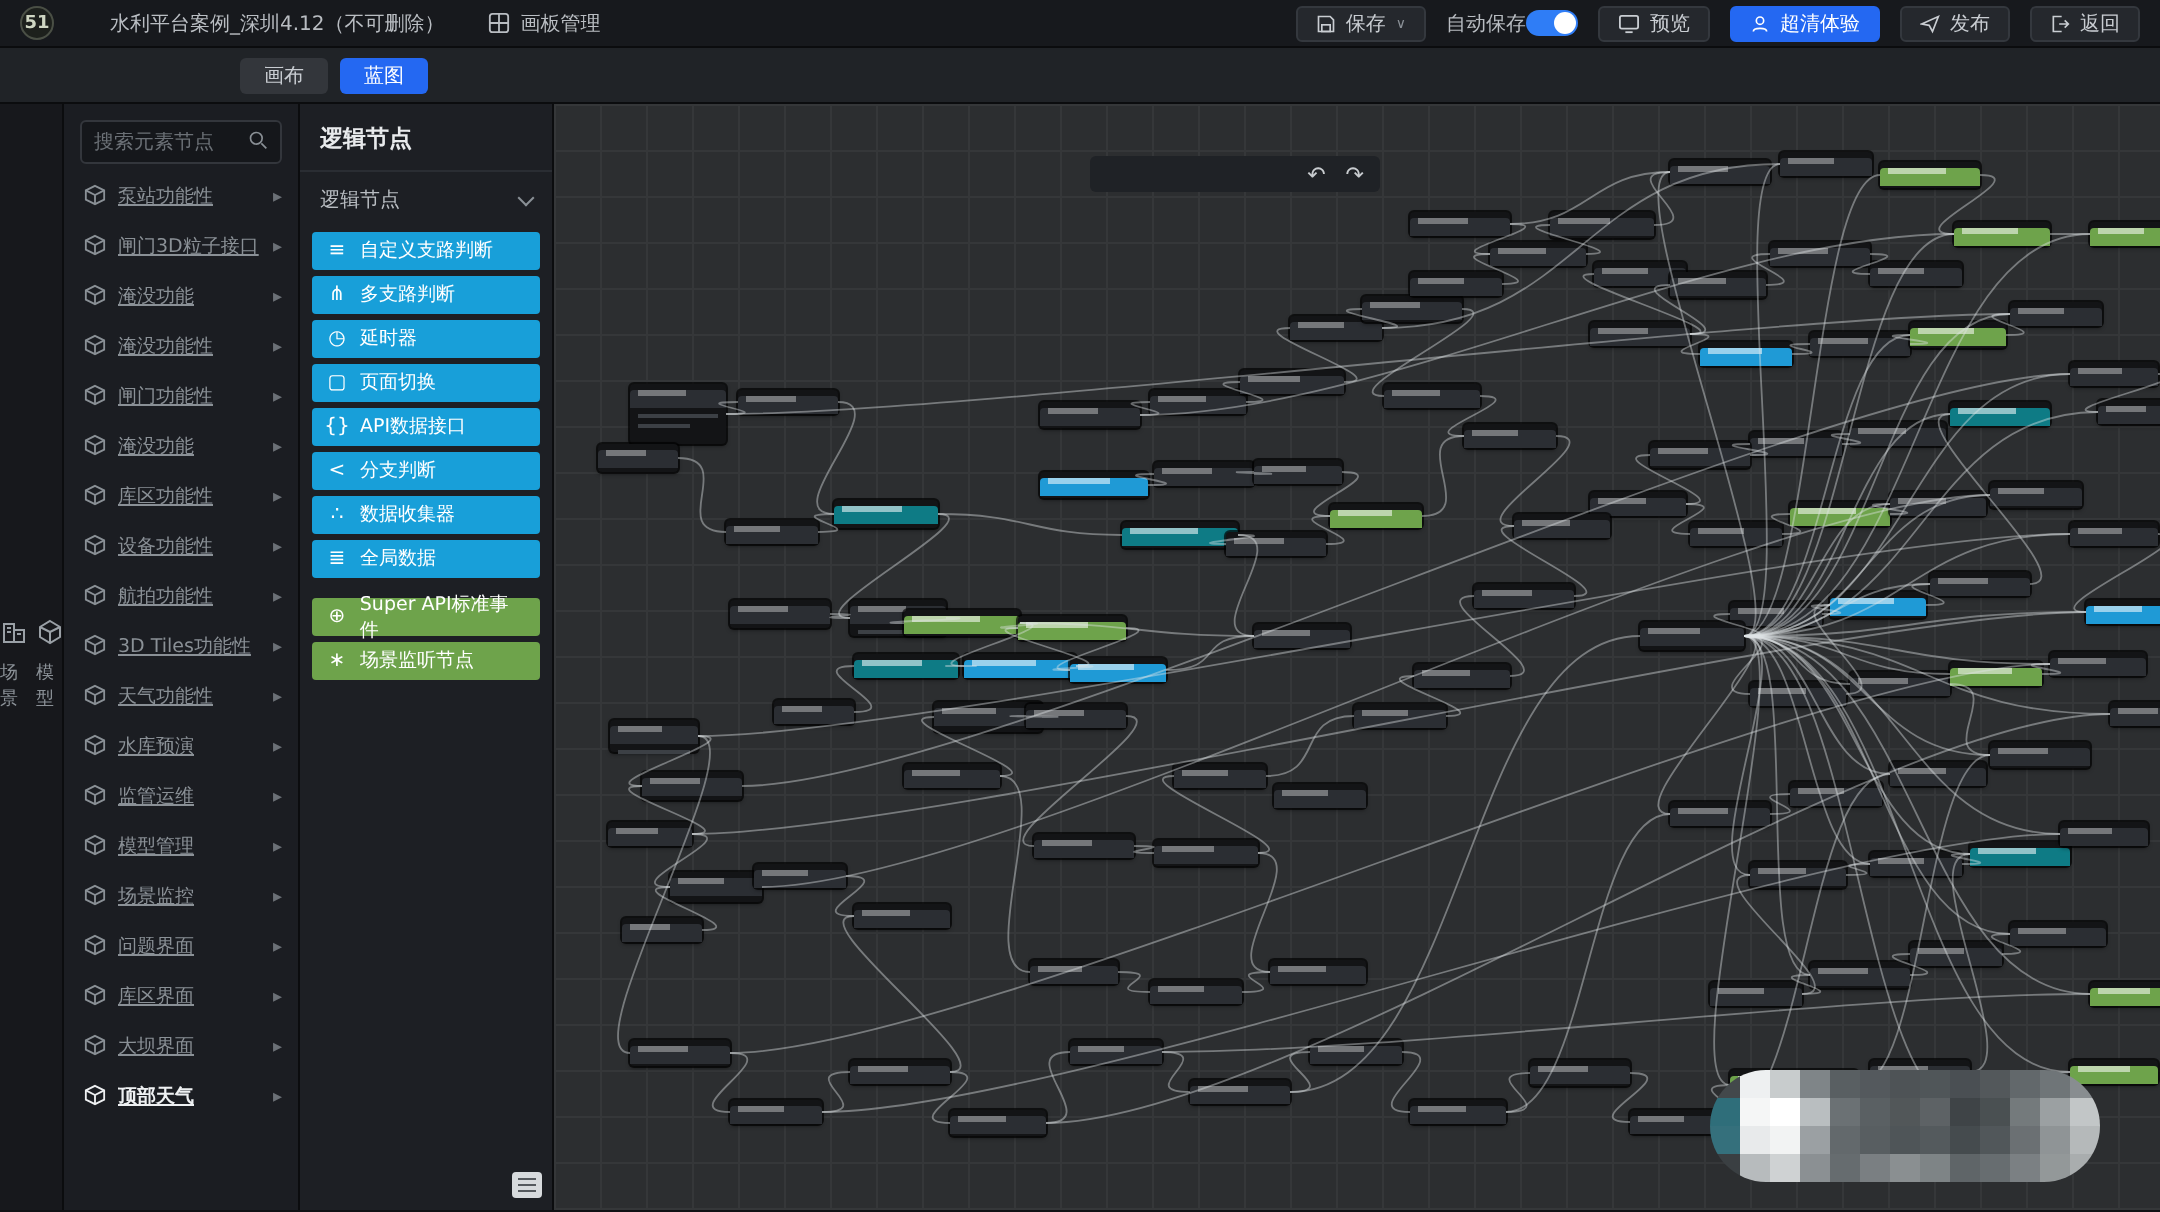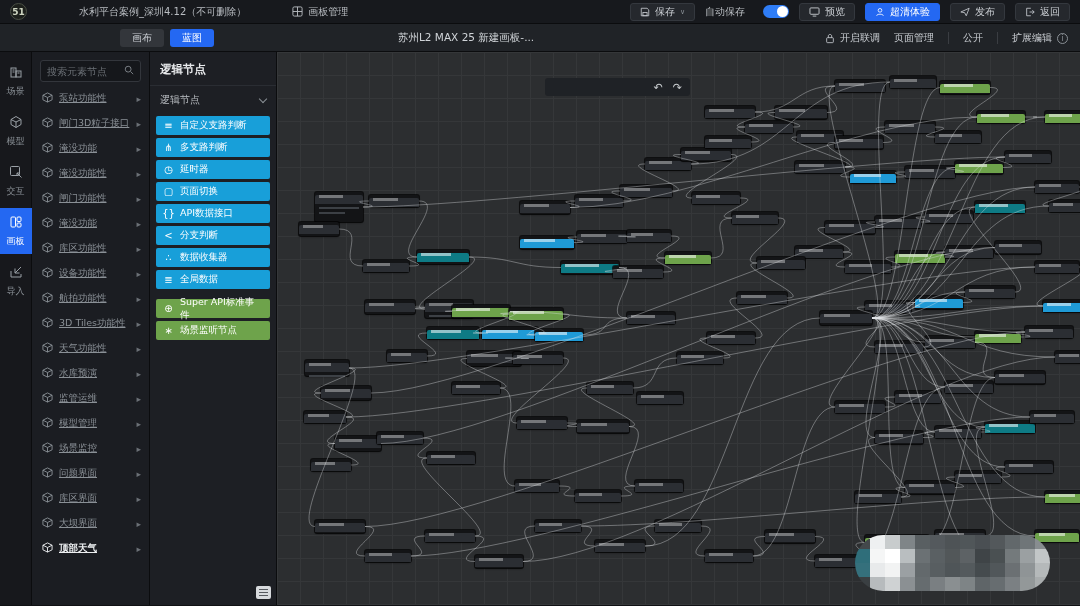--- a/index.html
+++ b/index.html
@@ -2,33 +2,33 @@
 <html><head>
 <meta charset="utf-8">
 <style>
   * { margin:0; padding:0; box-sizing:border-box; }
   html,body { width:1080px; height:606px; overflow:hidden; background:#101114;
     font-family:"DejaVu Sans","Liberation Sans",sans-serif; color:#c9cdd2; font-size:10px; }
 
   
   .topbar { height:24px; background:#17191d; display:flex; align-items:center;
     justify-content:space-between; padding:0 10px; border-bottom:1px solid #0b0c0e; }
-  .tb-left { display:flex; align-items:center; gap:30px; }
+  .tb-left { display:flex; align-items:center; gap:6px; }
   .logo { width:17px; height:17px; border-radius:50%; border:1px solid #4a4f45;
     color:#cfd6c2; font-size:9px; font-weight:bold; display:flex; align-items:center;
     justify-content:center; background:#1d201c; }
   .tb-title { color:#b9bdc2; font-size:10px; margin-left:22px; }
   .tb-item { display:flex; align-items:center; gap:5px; color:#b9bdc2; cursor:pointer; margin-left:16px;}
   .ic { display:inline-flex; align-items:center; }
   .tb-right { display:flex; align-items:center; gap:10px; }
   .tb-btn { display:flex; align-items:center; gap:5px; background:#25282d; border:1px solid #34383e;
     border-radius:3px; height:18px; padding:0 9px; color:#c9cdd2; cursor:pointer; font-size:10px; }
   .tb-btn.blue { background:#2468f2; border-color:#2468f2; color:#fff; }
   .caret { font-size:7px; color:#8a9096; }
-  .autosave { display:flex; align-items:center; gap:18px; color:#b9bdc2; }
+  .autosave { display:flex; align-items:center; gap:0; color:#b9bdc2; }
   .toggle { width:26px; height:13px; border-radius:7px; background:#2f7df6; position:relative; cursor:pointer; }
   .toggle .knob { position:absolute; right:1px; top:1px; width:11px; height:11px; border-radius:50%; background:#fff; }
 
   
   .toolbar2 { height:28px; background:#202327; display:flex; align-items:center;
     padding:0 12px; border-bottom:1px solid #0b0c0e; position:relative; }
   .view-tabs { display:flex; gap:6px; margin-left:108px; }
   .vtab { height:18px; padding:0 12px; display:flex; align-items:center; border-radius:3px;
     background:#33363b; color:#c9cdd2; cursor:pointer; }
   .vtab.active { background:#2468f2; color:#fff; }
@@ -37,21 +37,21 @@
   .tb2-right { position:absolute; right:12px; top:0; height:28px; display:flex; align-items:center; gap:14px; }
   .tb2-link { display:flex; align-items:center; gap:5px; color:#c9cdd2; cursor:pointer; }
   .sep { width:1px; height:12px; background:#3a3d42; }
   .circle-i { width:11px; height:11px; border-radius:50%; border:1px solid #8a9096; color:#8a9096;
     font-size:8px; display:inline-flex; align-items:center; justify-content:center; }
 
   
   .main { display:flex; height:553px; }
 
   
-  .rail { width:32px; background:#17181c; display:flex; flex-direction:column; align-items:center;
+  .rail { width:32px; background:#17181c; display:flex; flex-direction:row; align-items:center;
     padding-top:6px; gap:4px; border-right:1px solid #0b0c0e; }
   .rail-item { width:32px; padding:7px 0 6px; display:flex; flex-direction:column; align-items:center;
     gap:4px; color:#8a9096; cursor:pointer; font-size:9px; }
   .rail-item.active { background:#2468f2; color:#fff; }
 
   
   .epanel { width:118px; background:#1b1d22; border-right:1px solid #0b0c0e; display:flex; flex-direction:column; }
   .etabs { display:flex; align-items:center; padding:8px 8px 0; gap:10px; }
   .etab { padding-bottom:6px; color:#9aa0a6; cursor:pointer; font-size:10.5px; white-space:nowrap; }
   .etab.active { color:#fff; border-bottom:2px solid #2468f2; }
@@ -177,40 +177,20 @@
       </span>
       <span>返回</span>
     </button>
   </div>
 </div>
 
 <div class="toolbar2">
   <div class="view-tabs">
     <div class="vtab">画布</div>
     <div class="vtab active">蓝图</div>
-  </div>
-  <div class="doc-title">苏州L2 MAX 25 新建画板-...</div>
-  <div class="tb2-right">
-    <span class="tb2-link">
-      <span class="ic">
-        <svg width="10" height="11" viewBox="0 0 12 13">
-            <rect x="2" y="5.5" width="8" height="6" rx="1" fill="none" stroke="#c9cdd2"></rect>
-            <path d="M4 5.5 V3.5 C4 1 8 1 8 3.5 V5.5" fill="none" stroke="#c9cdd2"></path>
-          </svg>
-      </span>
-      <span>开启联调</span>
-    </span>
-    <span class="tb2-link">页面管理</span>
-    <span class="sep"></span>
-    <span class="tb2-link">公开</span>
-    <span class="sep"></span>
-    <span class="tb2-link">
-      <span>扩展编辑</span>
-      <span class="circle-i">i</span>
-    </span>
   </div>
 </div>
 
 <div class="main">
   <div class="rail" id="rail">
       <div class="rail-item">
         <span><svg width="14" height="14" viewBox="0 0 14 14">
             <rect x="2" y="3" width="5" height="9" fill="none" stroke="#9aa0a6"></rect>
             <rect x="7" y="6" width="5" height="6" fill="none" stroke="#9aa0a6"></rect>
             <path d="M3.5 5 h2 M3.5 7 h2 M8.5 8 h2" stroke="#9aa0a6"></path>

